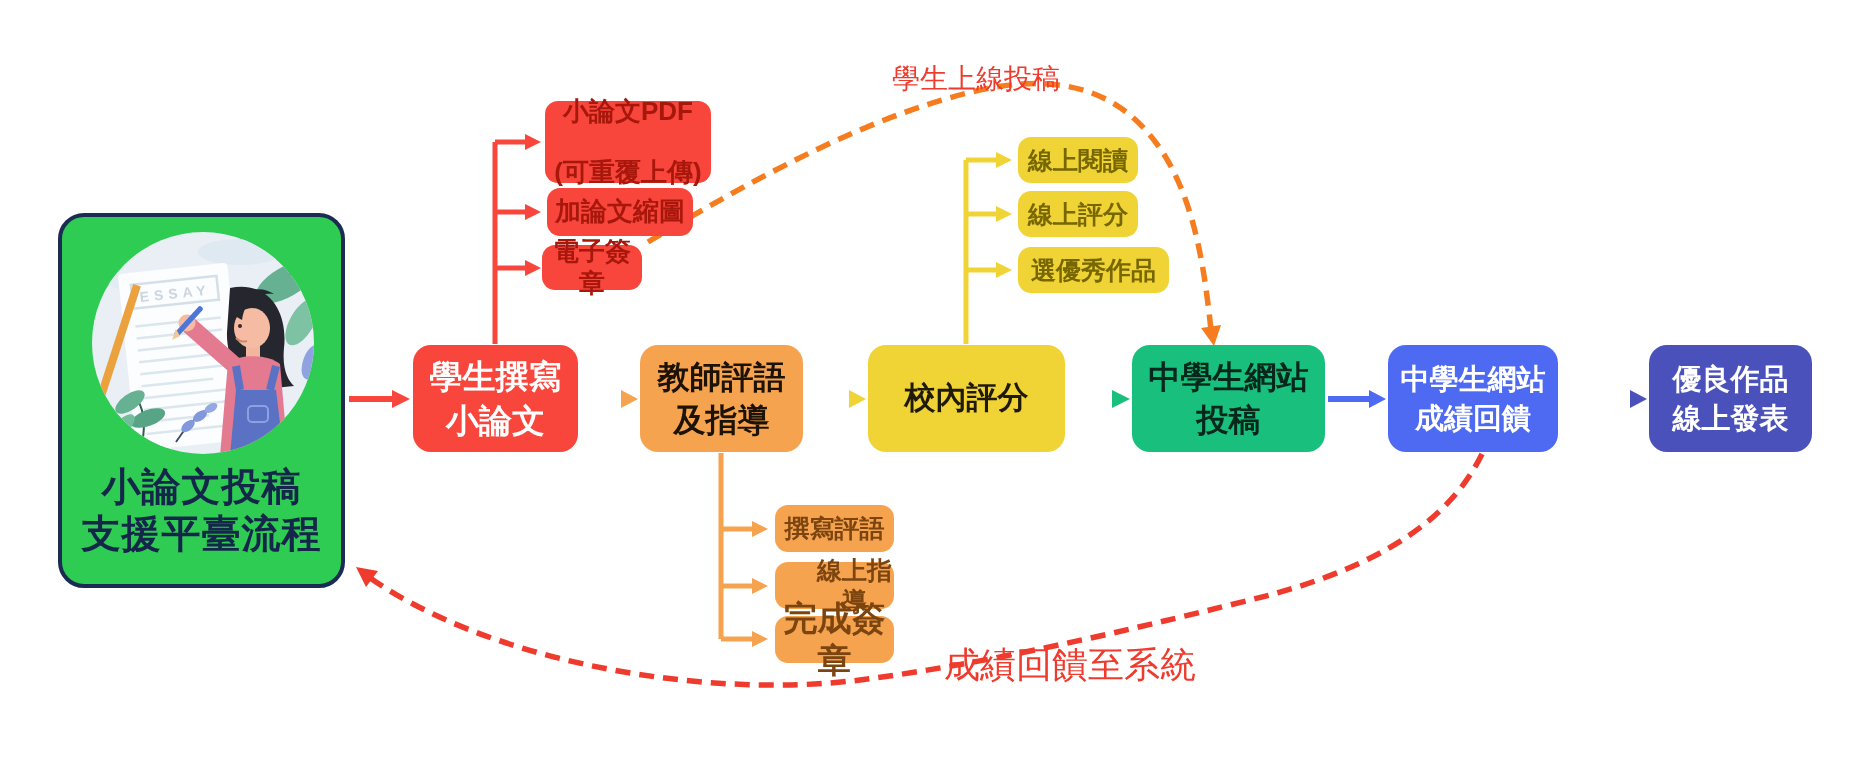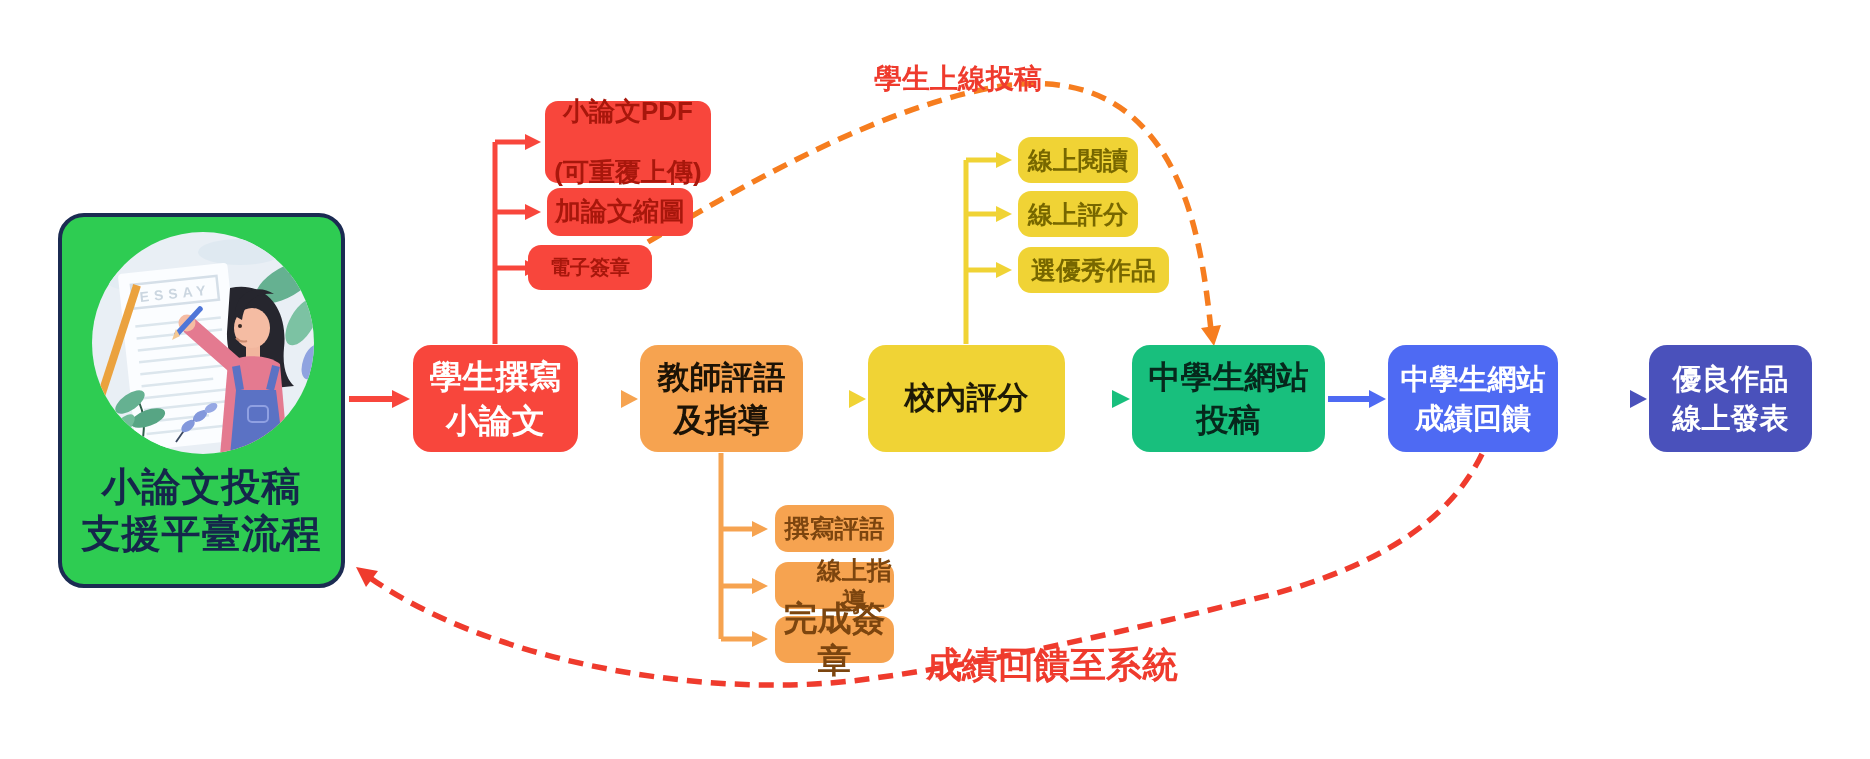--- a/index.html
+++ b/index.html
@@ -24,21 +24,21 @@
   .sub-yellow{background:#F0D335;color:#776700;}
   .hero{
     position:absolute;left:58px;top:213px;width:287px;height:375px;box-sizing:border-box;
     background:#2ECC52;border:4px solid #1B2B52;border-radius:26px;
   }
   .hero-circle{position:absolute;left:28px;top:13px;width:226px;height:226px;}
   .hero-title{
     position:absolute;left:0;top:246px;width:100%;text-align:center;
     color:#15264B;font-size:39px;font-weight:800;line-height:47px;letter-spacing:1px;
   }
-  .ann{position:absolute;color:#EF3B2D;font-weight:700;white-space:nowrap;}
+  .ann{position:absolute;color:#EF3B2D;font-weight:400;white-space:nowrap;margin-left:18px;}
   .connectors{position:absolute;left:0;top:0;width:1870px;height:759px;}
 </style>
 </head>
 <body>
 
 <div class="canvas">
 
   <svg class="connectors" viewBox="0 0 1870 759" xmlns="http://www.w3.org/2000/svg">
     <defs>
       <linearGradient id="gRO" x1="0" y1="0" x2="1" y2="0">
@@ -232,21 +232,21 @@
     <div>線上發表</div>
   </div>
 
   <div class="box sub sub-red" style="left:545px;top:101px;width:166px;height:82px;font-size:26px;">
     <div>小論文PDF</div>
     <div>(可重覆上傳)</div>
   </div>
   <div class="box sub sub-red" style="left:547px;top:188px;width:146px;height:48px;font-size:26px;">
     <div>加論文縮圖</div>
   </div>
-  <div class="box sub sub-red" style="left:528px;top:245px;width:124px;height:45px;font-size:20px;">
+  <div class="box sub sub-red" style="left:542px;top:245px;width:100px;height:45px;font-size:26px;">
     <div>電子簽章</div>
   </div>
 
   <div class="box sub sub-orange" style="left:775px;top:505px;width:119px;height:47px;font-size:25px;">
     <div>撰寫評語</div>
   </div>
   <div class="box sub sub-orange" style="left:775px;top:562px;width:119px;height:47px;font-size:25px;padding-left:40px;">
     <div>線上指導</div>
   </div>
   <div class="box sub sub-orange" style="left:775px;top:616px;width:119px;height:47px;font-size:34px;">

